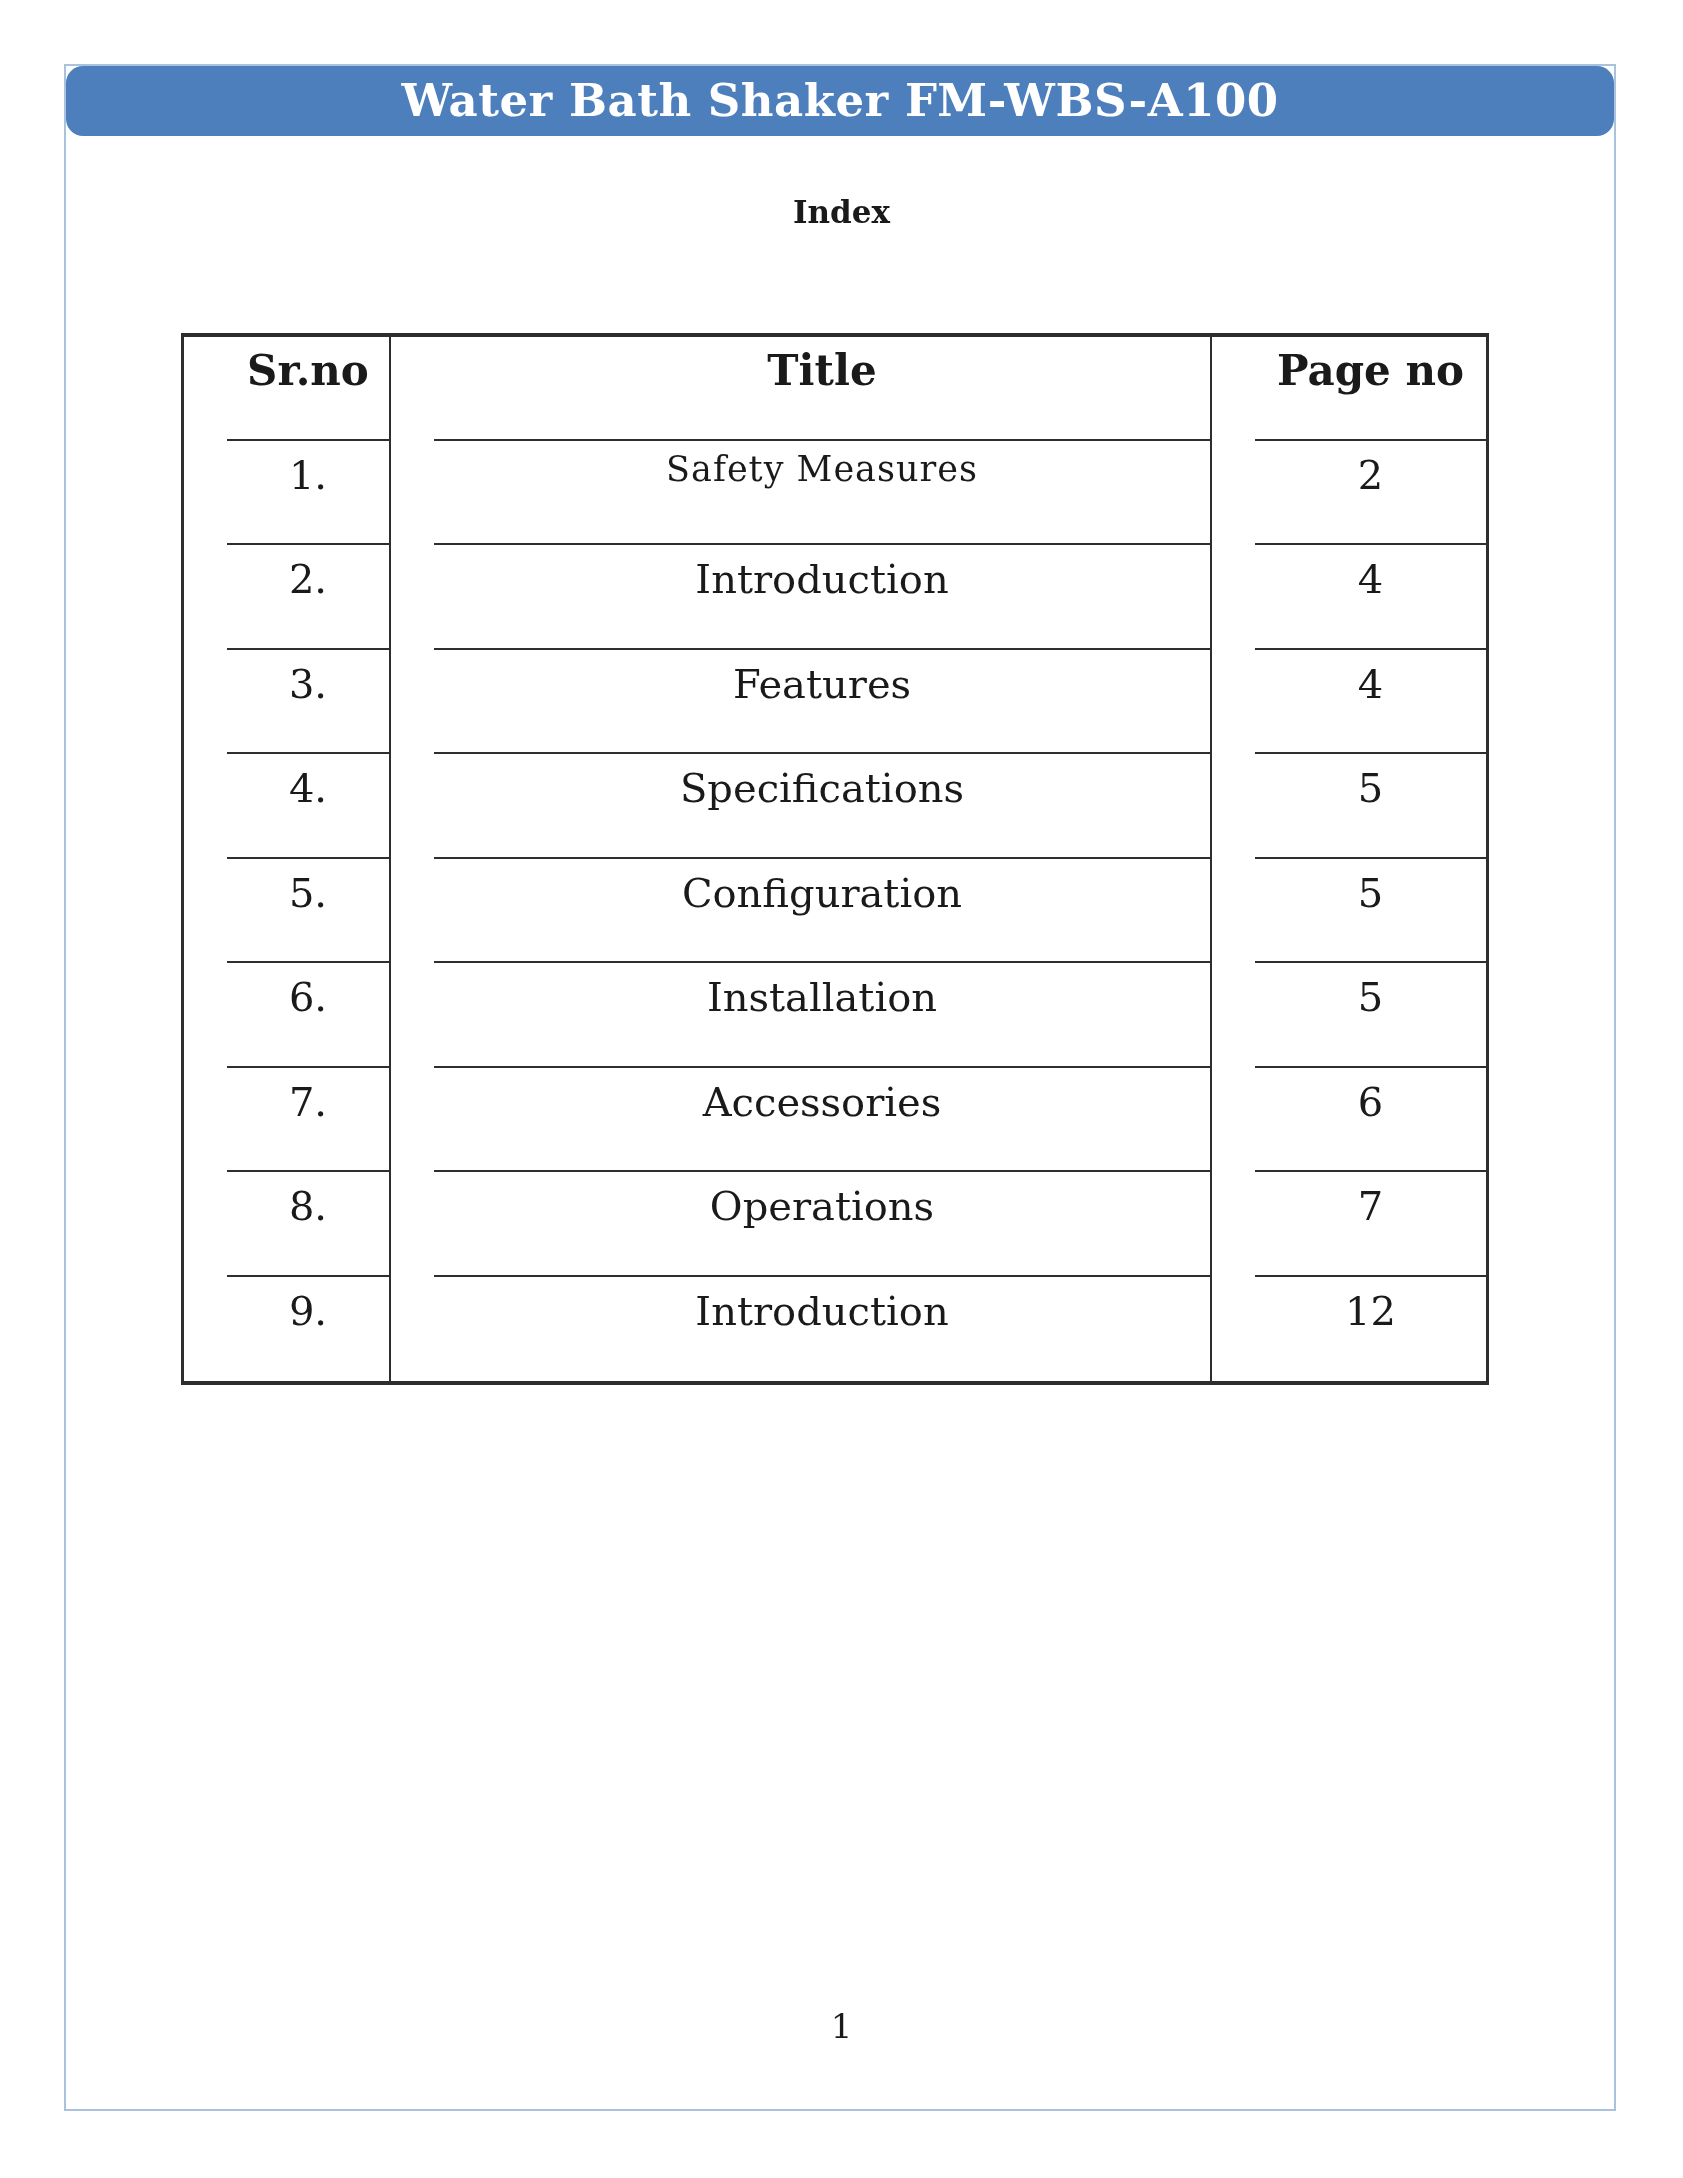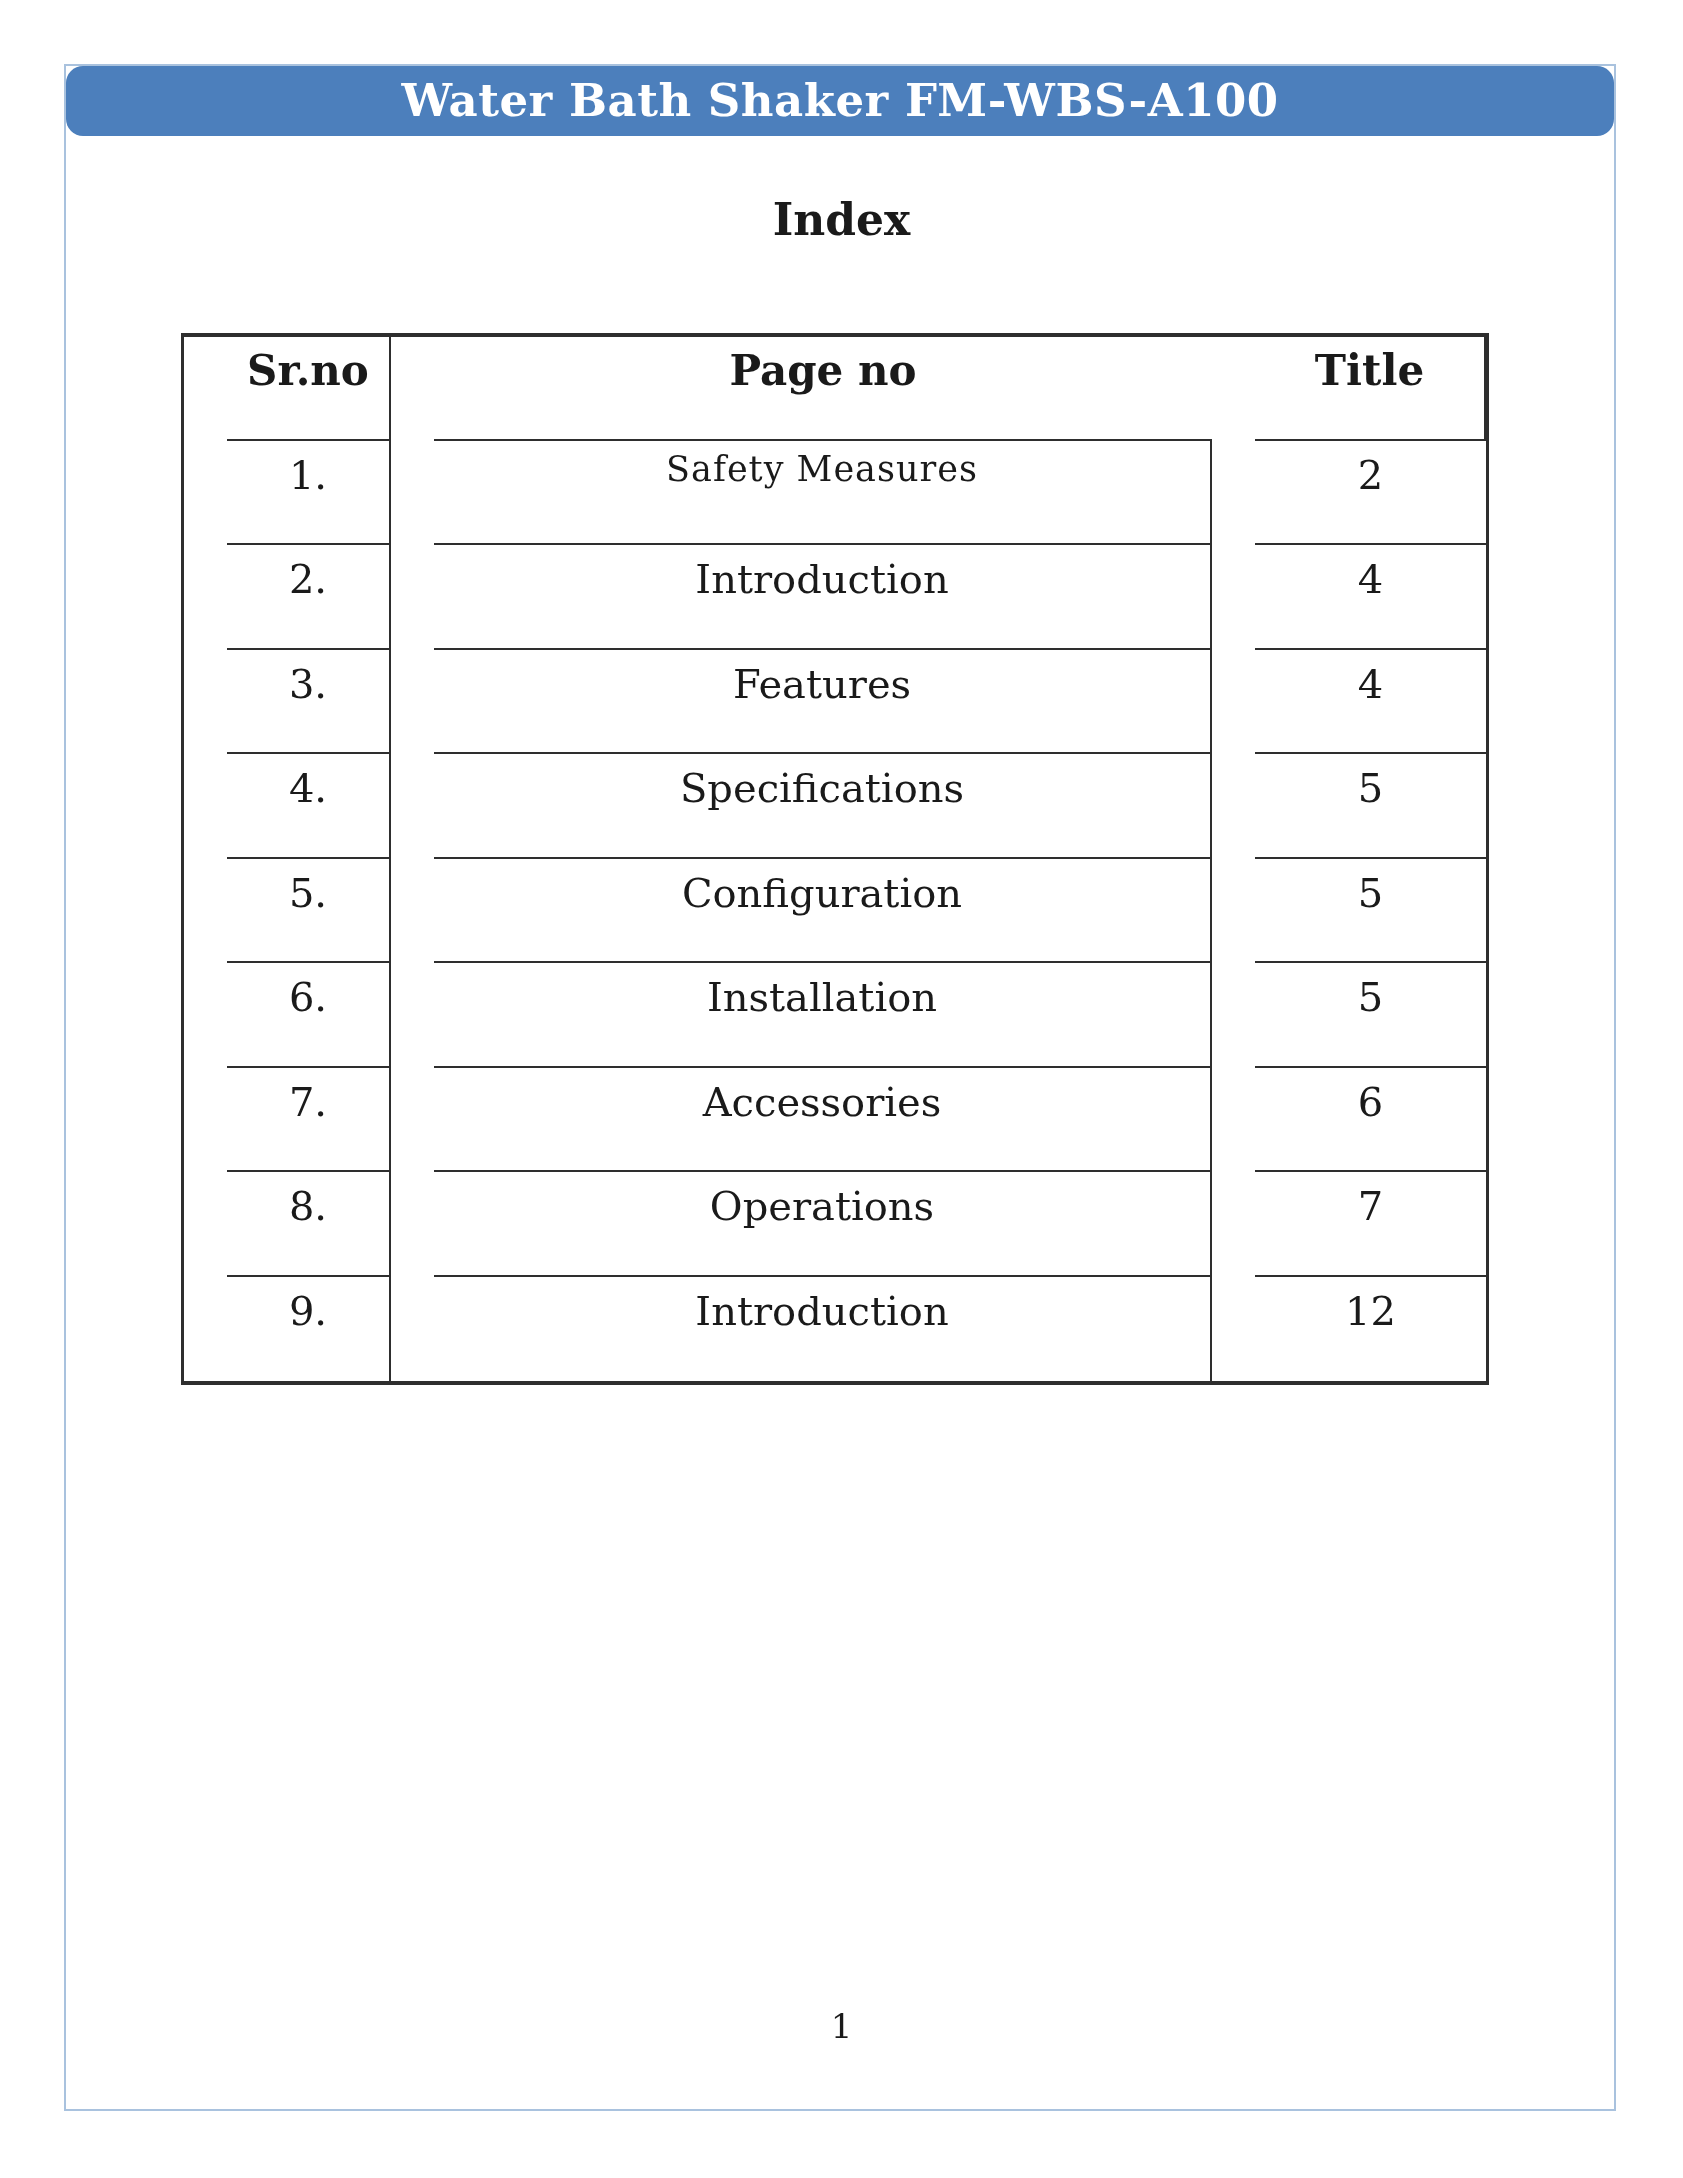--- a/index.html
+++ b/index.html
@@ -45,21 +45,21 @@
     font-weight: bold;
     letter-spacing: 0.5px;
   }
   
   .index-heading {
     position: absolute;
     left: 0;
     top: 194px;
     width: 1683px;
     text-align: center;
-    font-size: 44px;
+    font-size: 31px;
     font-weight: bold;
     color: var(--text, #1a1a1a);
   }
   
   .toc-table {
     position: absolute;
     left: 181px;
     top: 333px;
     width: 1308px;
     height: 1052px;
@@ -114,22 +114,22 @@
     <div class="banner">
       <div class="banner-title">Water Bath Shaker FM-WBS-A100</div>
     </div>
   </div>
 
   <div class="index-heading">Index</div>
 
   <div class="toc-table" id="toc-table">
 
   <div class="toc-cell header">Sr.no</div>
+      <div class="toc-cell header">Title</div>
       <div class="toc-cell header last-col">Page no</div>
-      <div class="toc-cell header">Title</div>
       <div class="toc-cell ">1.</div>
       <div class="toc-cell  big-title">Safety Measures</div>
       <div class="toc-cell last-col">2</div>
       <div class="toc-cell ">2.</div>
       <div class="toc-cell ">Introduction</div>
       <div class="toc-cell last-col">4</div>
       <div class="toc-cell ">3.</div>
       <div class="toc-cell ">Features</div>
       <div class="toc-cell last-col">4</div>
       <div class="toc-cell ">4.</div>

